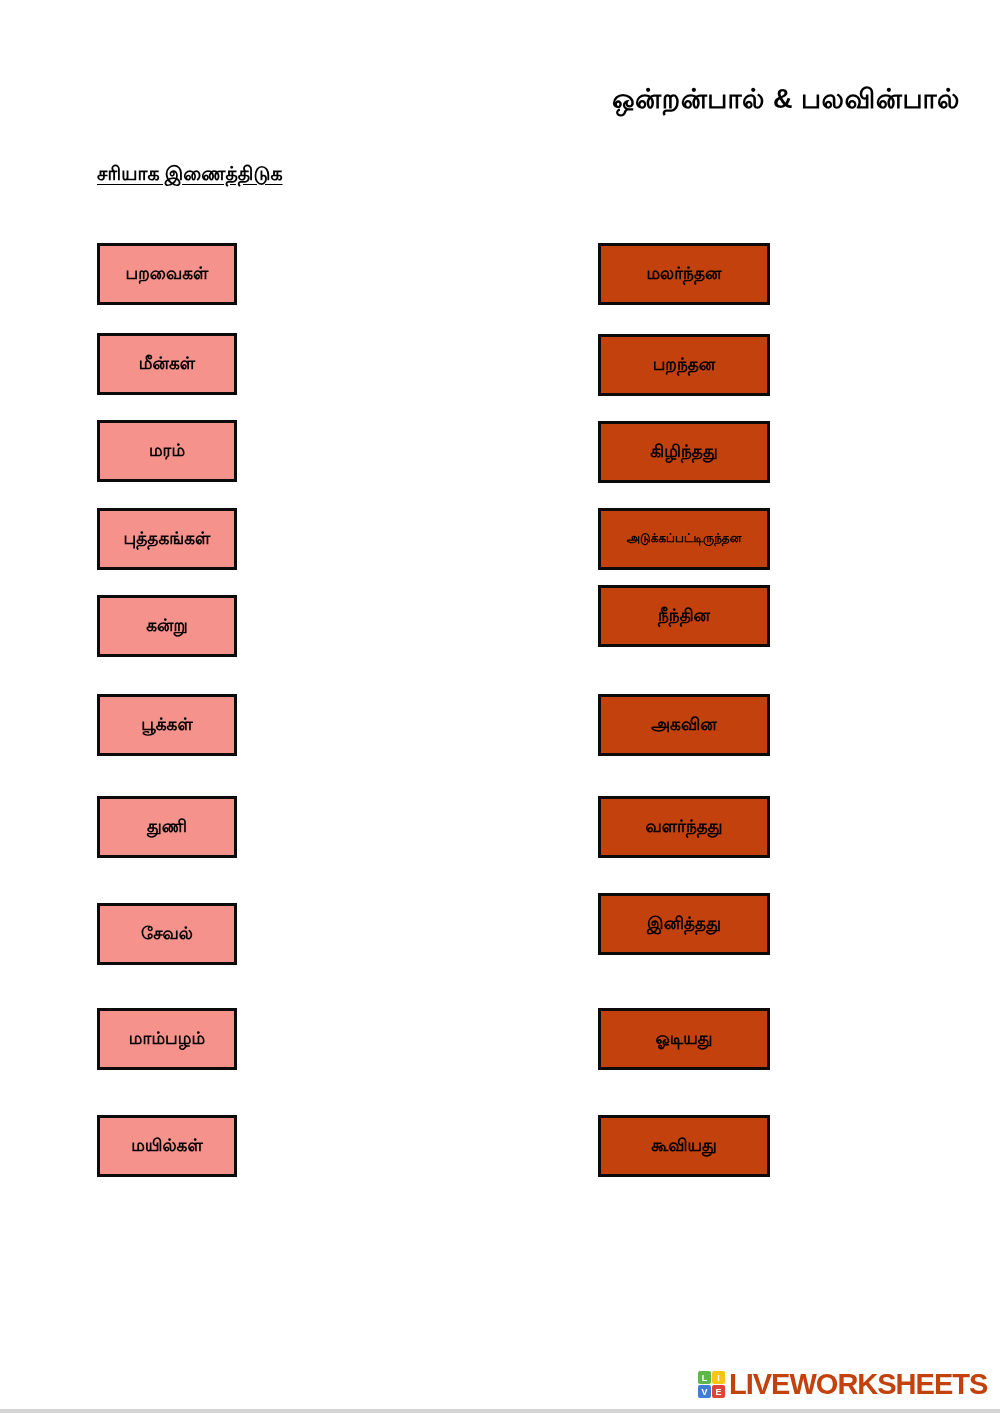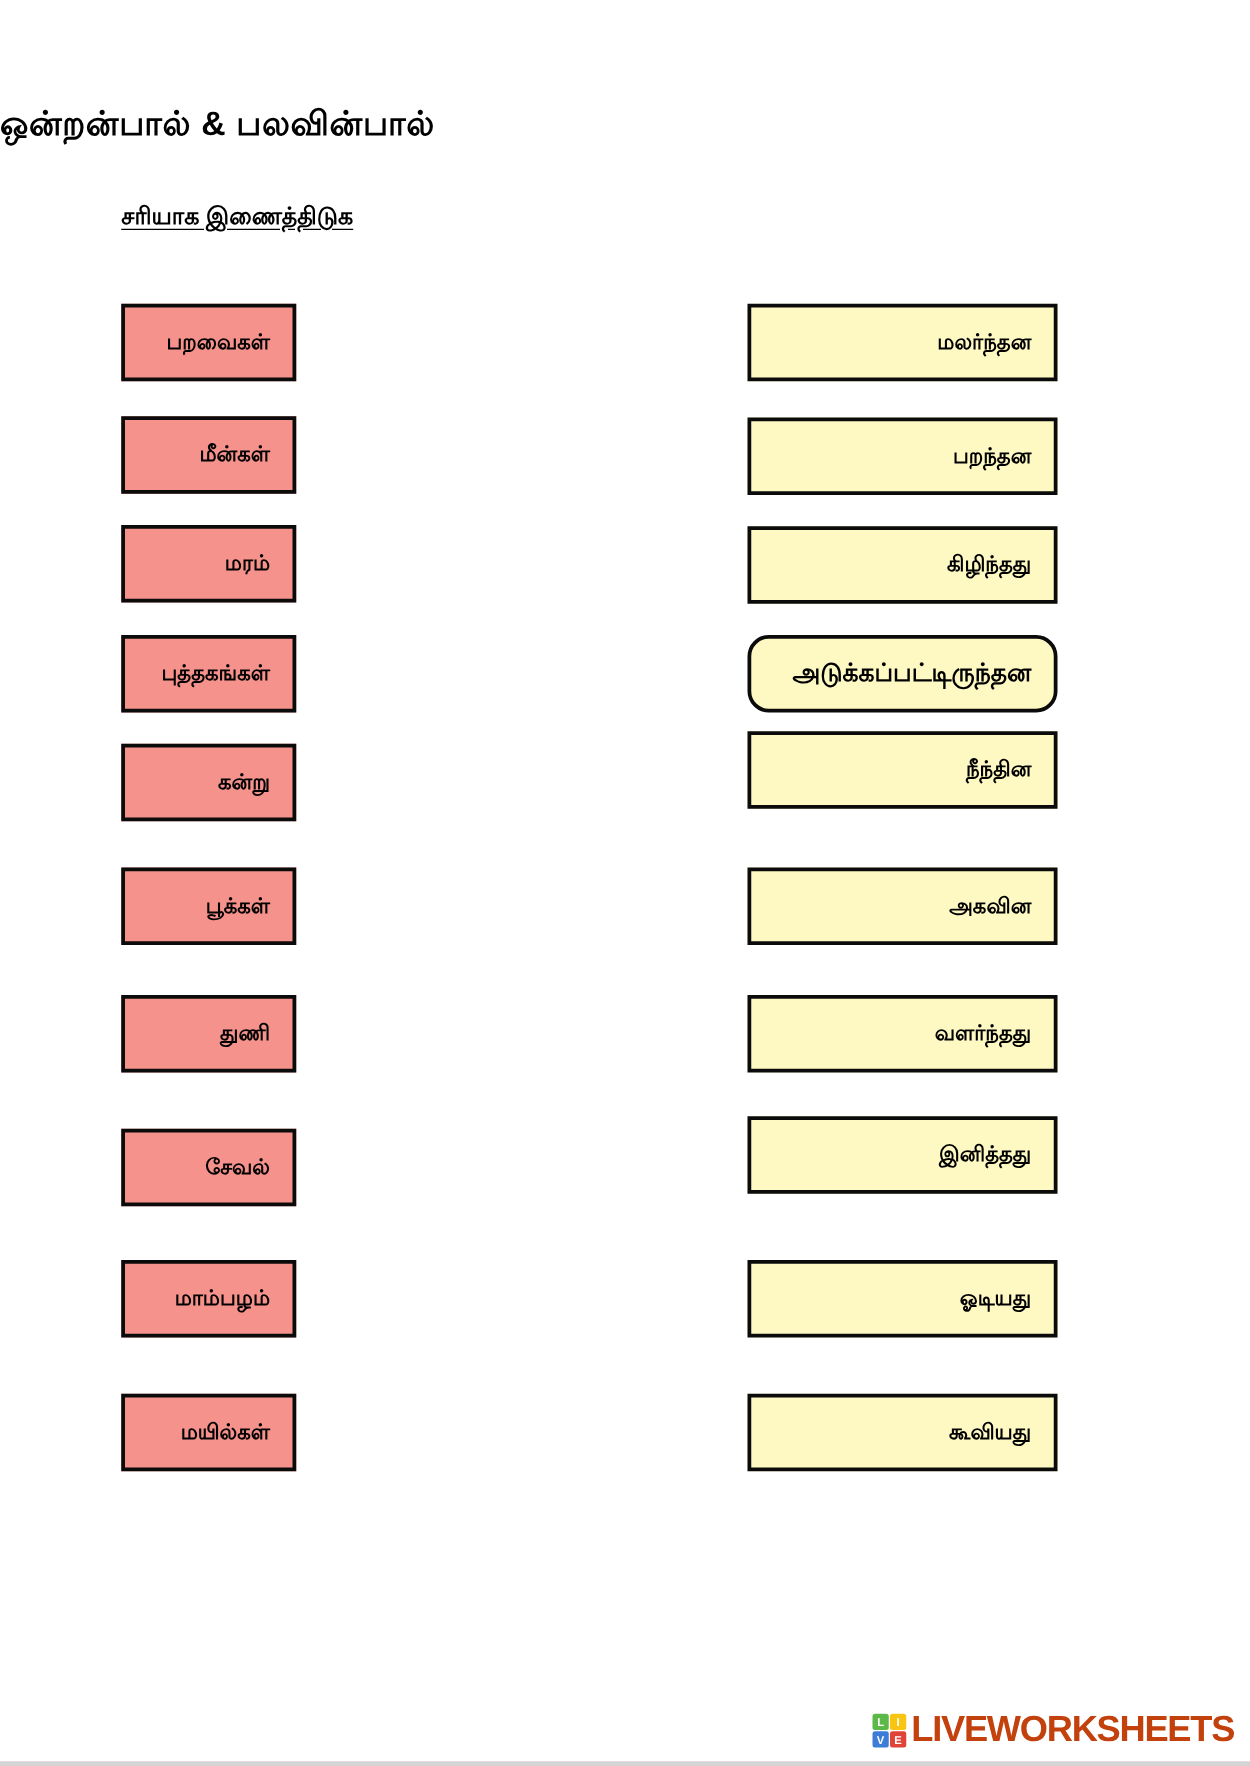--- a/index.html
+++ b/index.html
@@ -2,42 +2,42 @@
 <html><head>
 <meta charset="utf-8">
 <style>
   html,body{margin:0;padding:0;}
   body{
     width:1000px;height:1413px;position:relative;background:#ffffff;
     font-family:"Liberation Sans",sans-serif;color:#000;overflow:hidden;
   }
   .page{position:absolute;inset:0;}
   .title{
-    position:absolute;top:84px;left:0;width:960px;text-align:left;
+    position:absolute;top:84px;left:0;width:960px;text-align:right;
     font-size:27px;font-weight:700;letter-spacing:0.5px;
   }
   .instruction{
     position:absolute;top:163px;left:97px;
     font-size:19px;font-weight:700;text-decoration:underline;
     text-underline-offset:4px;
     text-align:right;
   }
   .box{
     position:absolute;box-sizing:border-box;border:3px solid #0b0b0b;
-    display:flex;align-items:center;justify-content:flex-end;
+    display:flex;align-items:center;justify-content:center;
     font-size:17px;font-weight:700;text-align:center;line-height:1.1;
-    padding:18px;cursor:pointer;
+    padding:6px;cursor:pointer;
   }
   .lbox{left:97px;width:140px;height:62px;background:#F5928B;}
-  .rbox{left:598px;width:248px;height:62px;background:#fef9c3;}
+  .rbox{left:598px;width:172px;height:62px;background:#c2410c;}
   .l0{top:243px}.l1{top:333px}.l2{top:420px}.l3{top:508px}.l4{top:595px}
   .l5{top:694px}.l6{top:796px}.l7{top:903px}.l8{top:1008px}.l9{top:1115px}
   .r0{top:243px}.r1{top:334px}.r2{top:421px}.r3{top:508px}.r4{top:585px}
   .r5{top:694px}.r6{top:796px}.r7{top:893px}.r8{top:1008px}.r9{top:1115px}
-  .r3{font-size:20px;border-radius:17px;}
+  .r3{font-size:12px;}
   .footer{
     position:absolute;top:1368px;left:698px;display:flex;align-items:center;gap:4px;
     cursor:pointer;
   }
   .logo-grid{
     display:grid;grid-template-columns:13px 13px;grid-template-rows:13px 13px;
     gap:1px;
   }
   .logo-cell{
     display:flex;align-items:center;justify-content:center;

